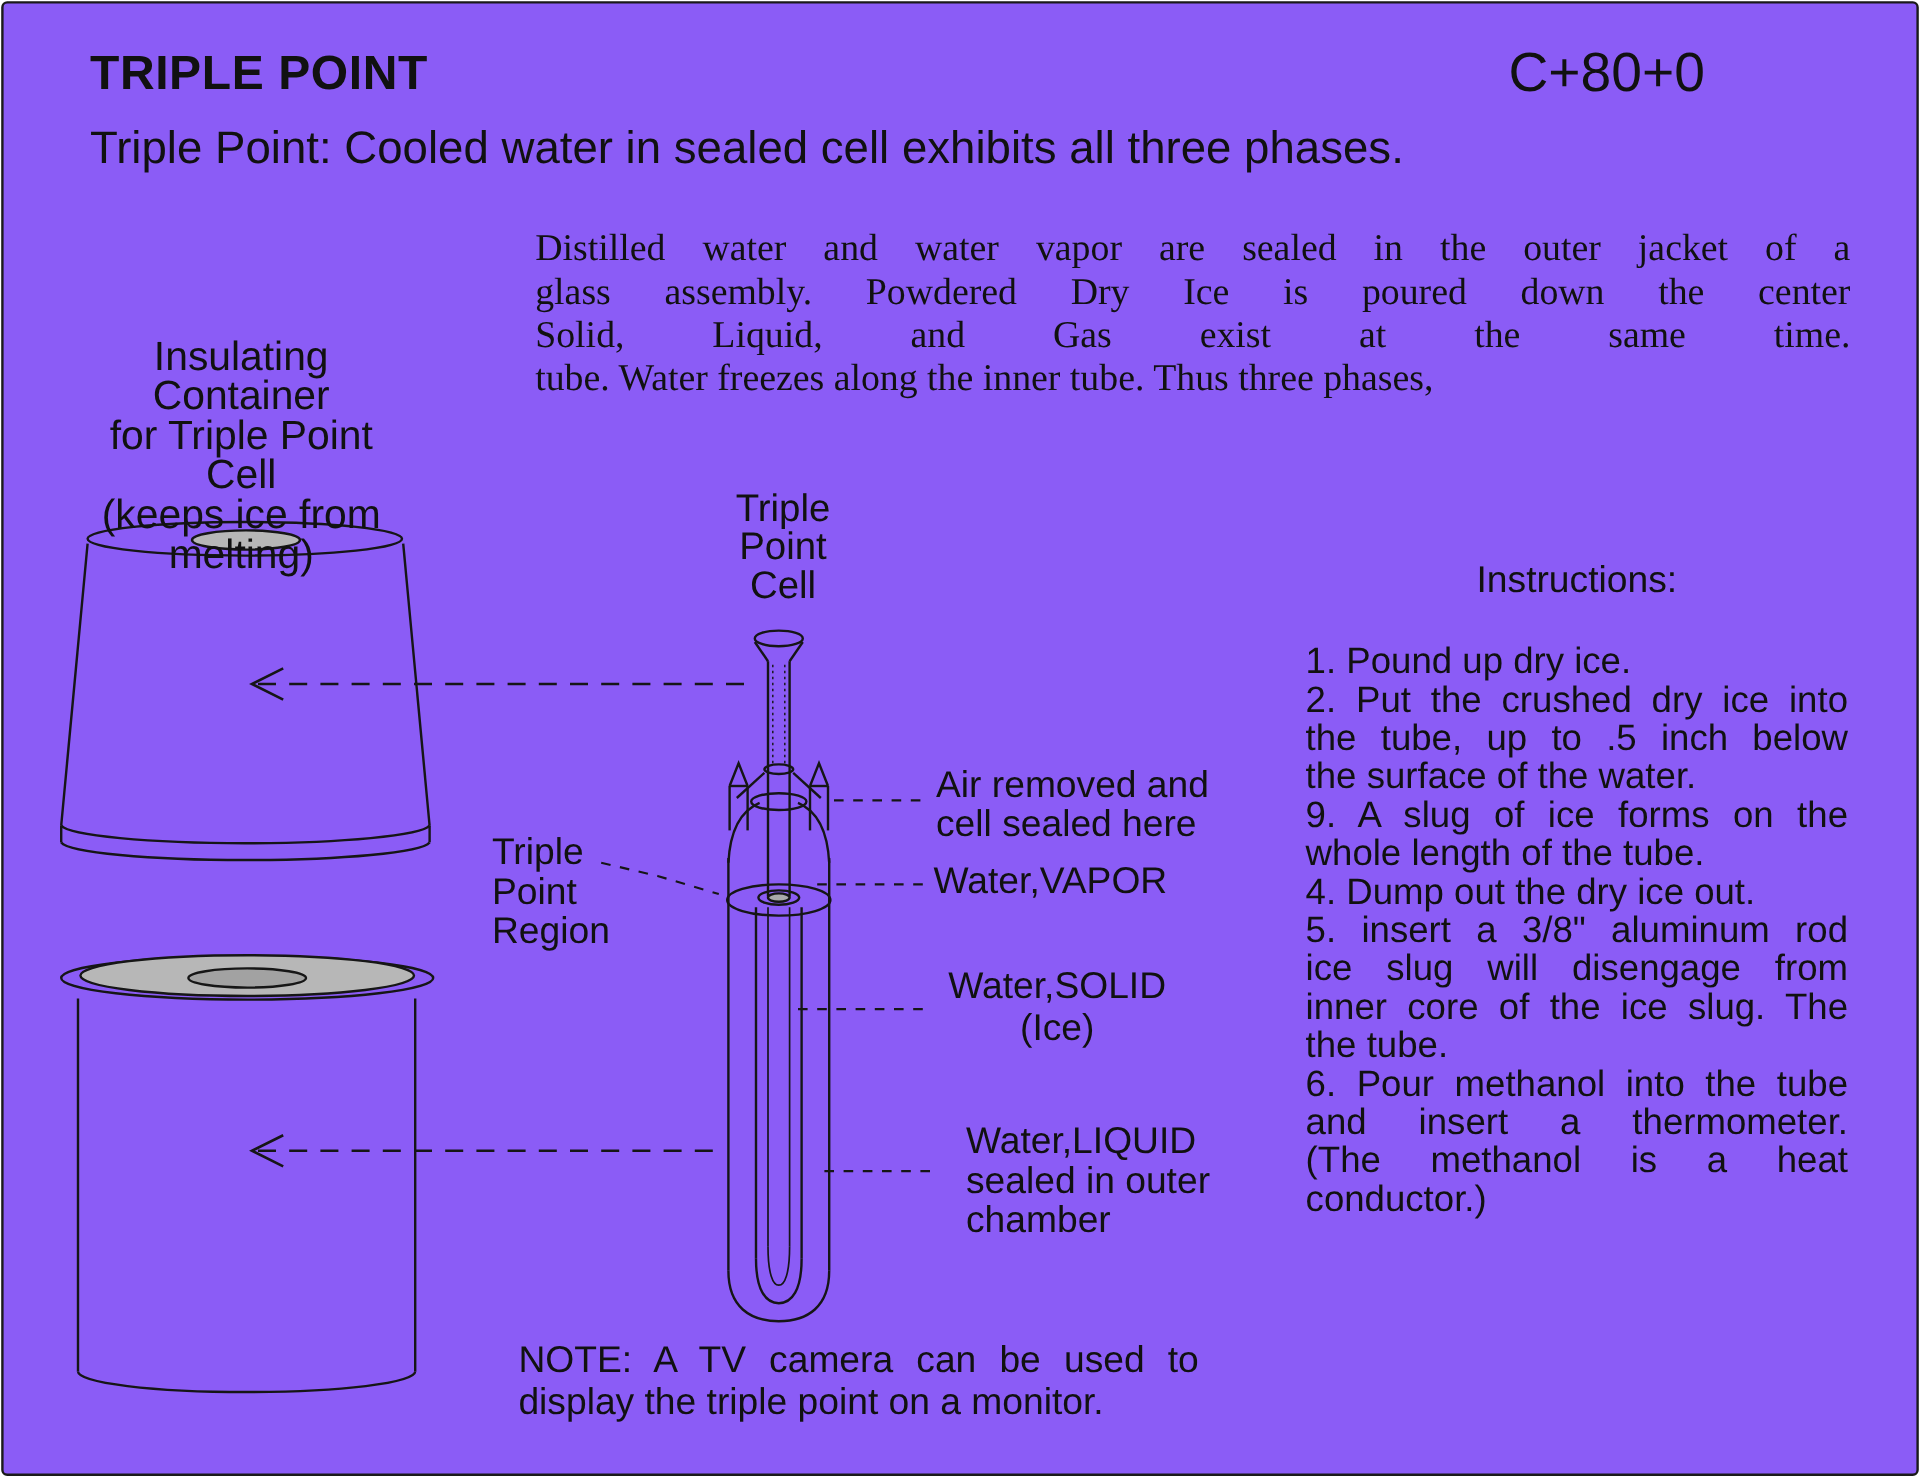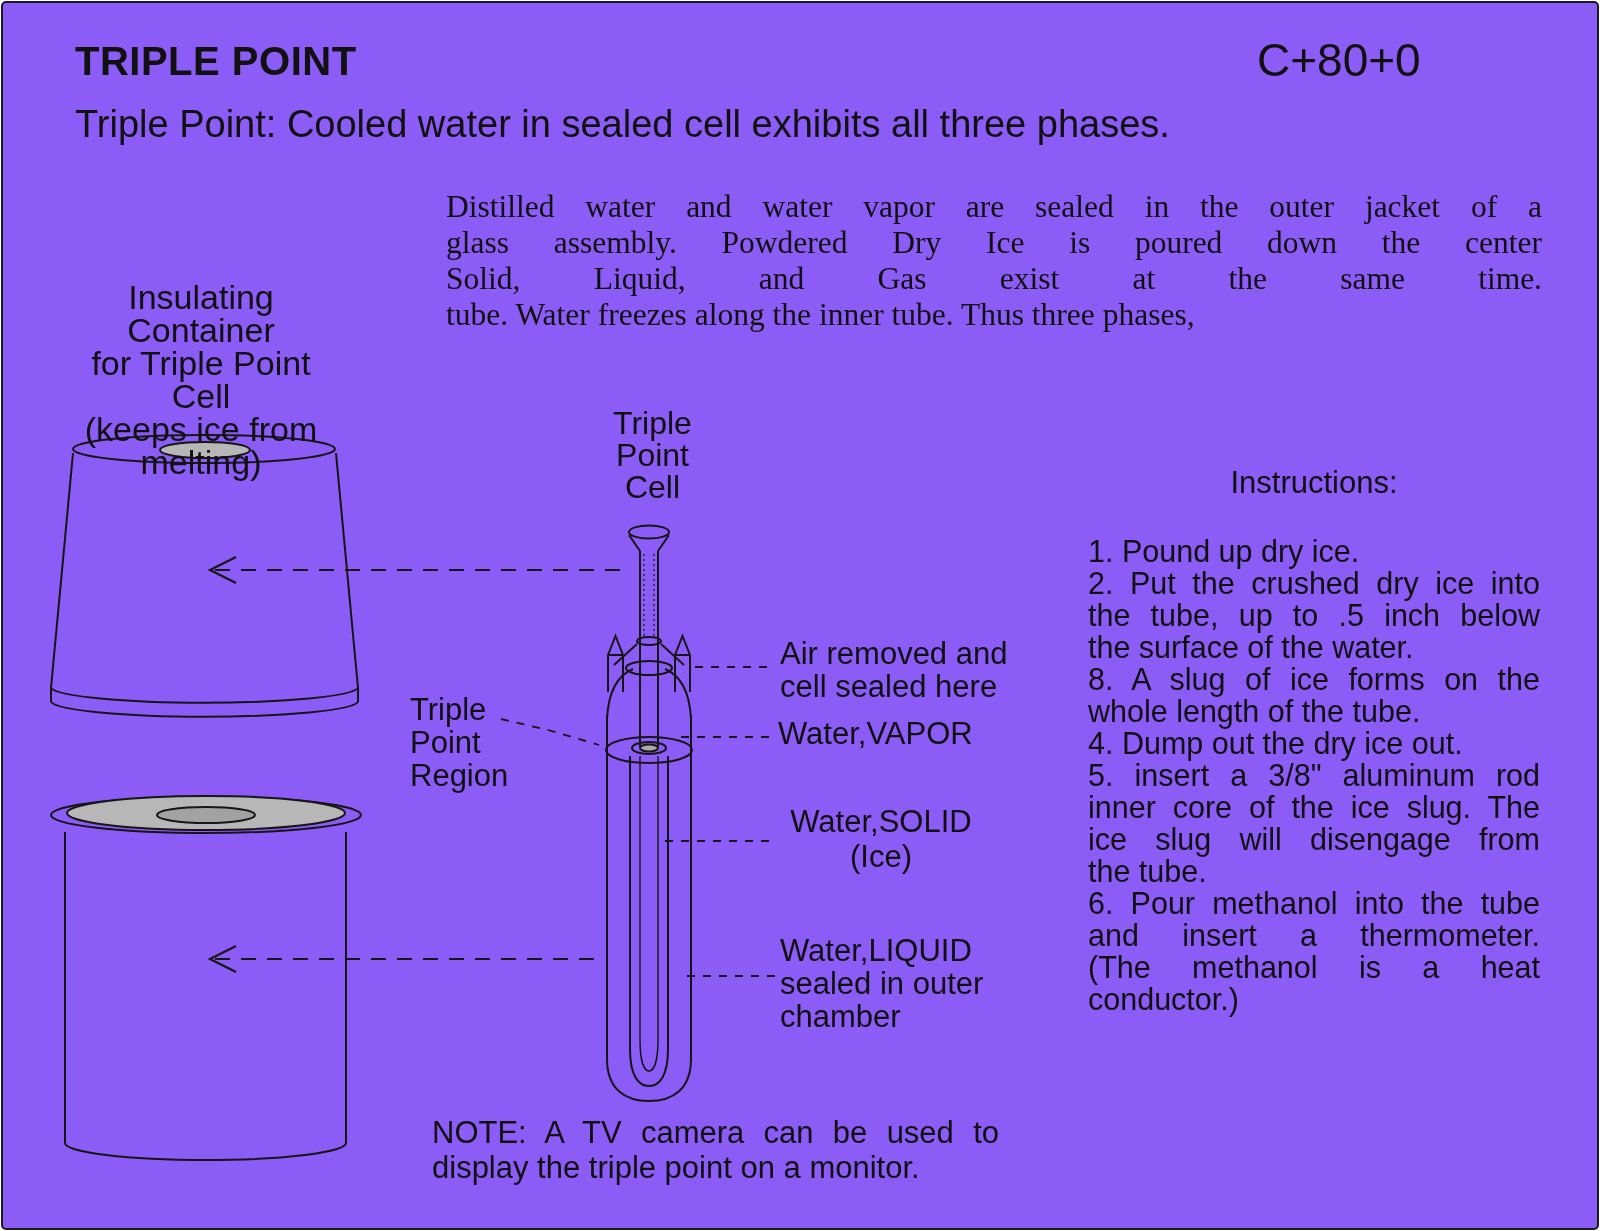--- a/index.html
+++ b/index.html
@@ -158,48 +158,48 @@
       <div class="ln">cell sealed here</div>
     </div>
 
   <div class="abs lbl" style="left:775px;top:714px;">Water,VAPOR</div>
 
   <div class="abs blk center lbl lbl-solid" style="left:777px;top:801px;">
       <div class="ln">Water,SOLID</div>
       <div class="ln">(Ice)</div>
     </div>
 
-  <div class="abs blk leftal lbl" style="left:777px;top:931px;width:215px;">
+  <div class="abs blk leftal lbl" style="left:802px;top:931px;width:215px;">
       <div class="ln">Water,LIQUID</div>
       <div class="ln">sealed in outer</div>
       <div class="ln">chamber</div>
     </div>
 
   <div class="abs instr-head" style="left:1085px;top:462px;">Instructions:</div>
 
   <div class="abs" style="left:1085px;top:532px;">
     <div class="blk justify instr">
         <div class="ln">1. Pound up dry ice.</div>
       </div>
     <div class="blk justify instr">
         <div class="ln">2. Put the crushed dry ice into</div>
         <div class="ln">the tube, up to .5 inch below</div>
         <div class="ln">the surface of the water.</div>
       </div>
     <div class="blk justify instr">
-        <div class="ln">8. A slug of ice forms on the</div>
+        <div class="ln">9. A slug of ice forms on the</div>
         <div class="ln">whole length of the tube.</div>
       </div>
     <div class="blk justify instr">
         <div class="ln">4. Dump out the dry ice out.</div>
       </div>
     <div class="blk justify instr">
         <div class="ln">5. insert a 3/8" aluminum rod</div>
+        <div class="ln">ice slug will disengage from</div>
         <div class="ln">inner core of the ice slug. The</div>
-        <div class="ln">ice slug will disengage from</div>
         <div class="ln">the tube.</div>
       </div>
     <div class="blk justify instr">
         <div class="ln">6. Pour methanol into the tube</div>
         <div class="ln">and insert a thermometer.</div>
         <div class="ln">(The methanol is a heat</div>
         <div class="ln">conductor.)</div>
       </div>
   </div>
 

